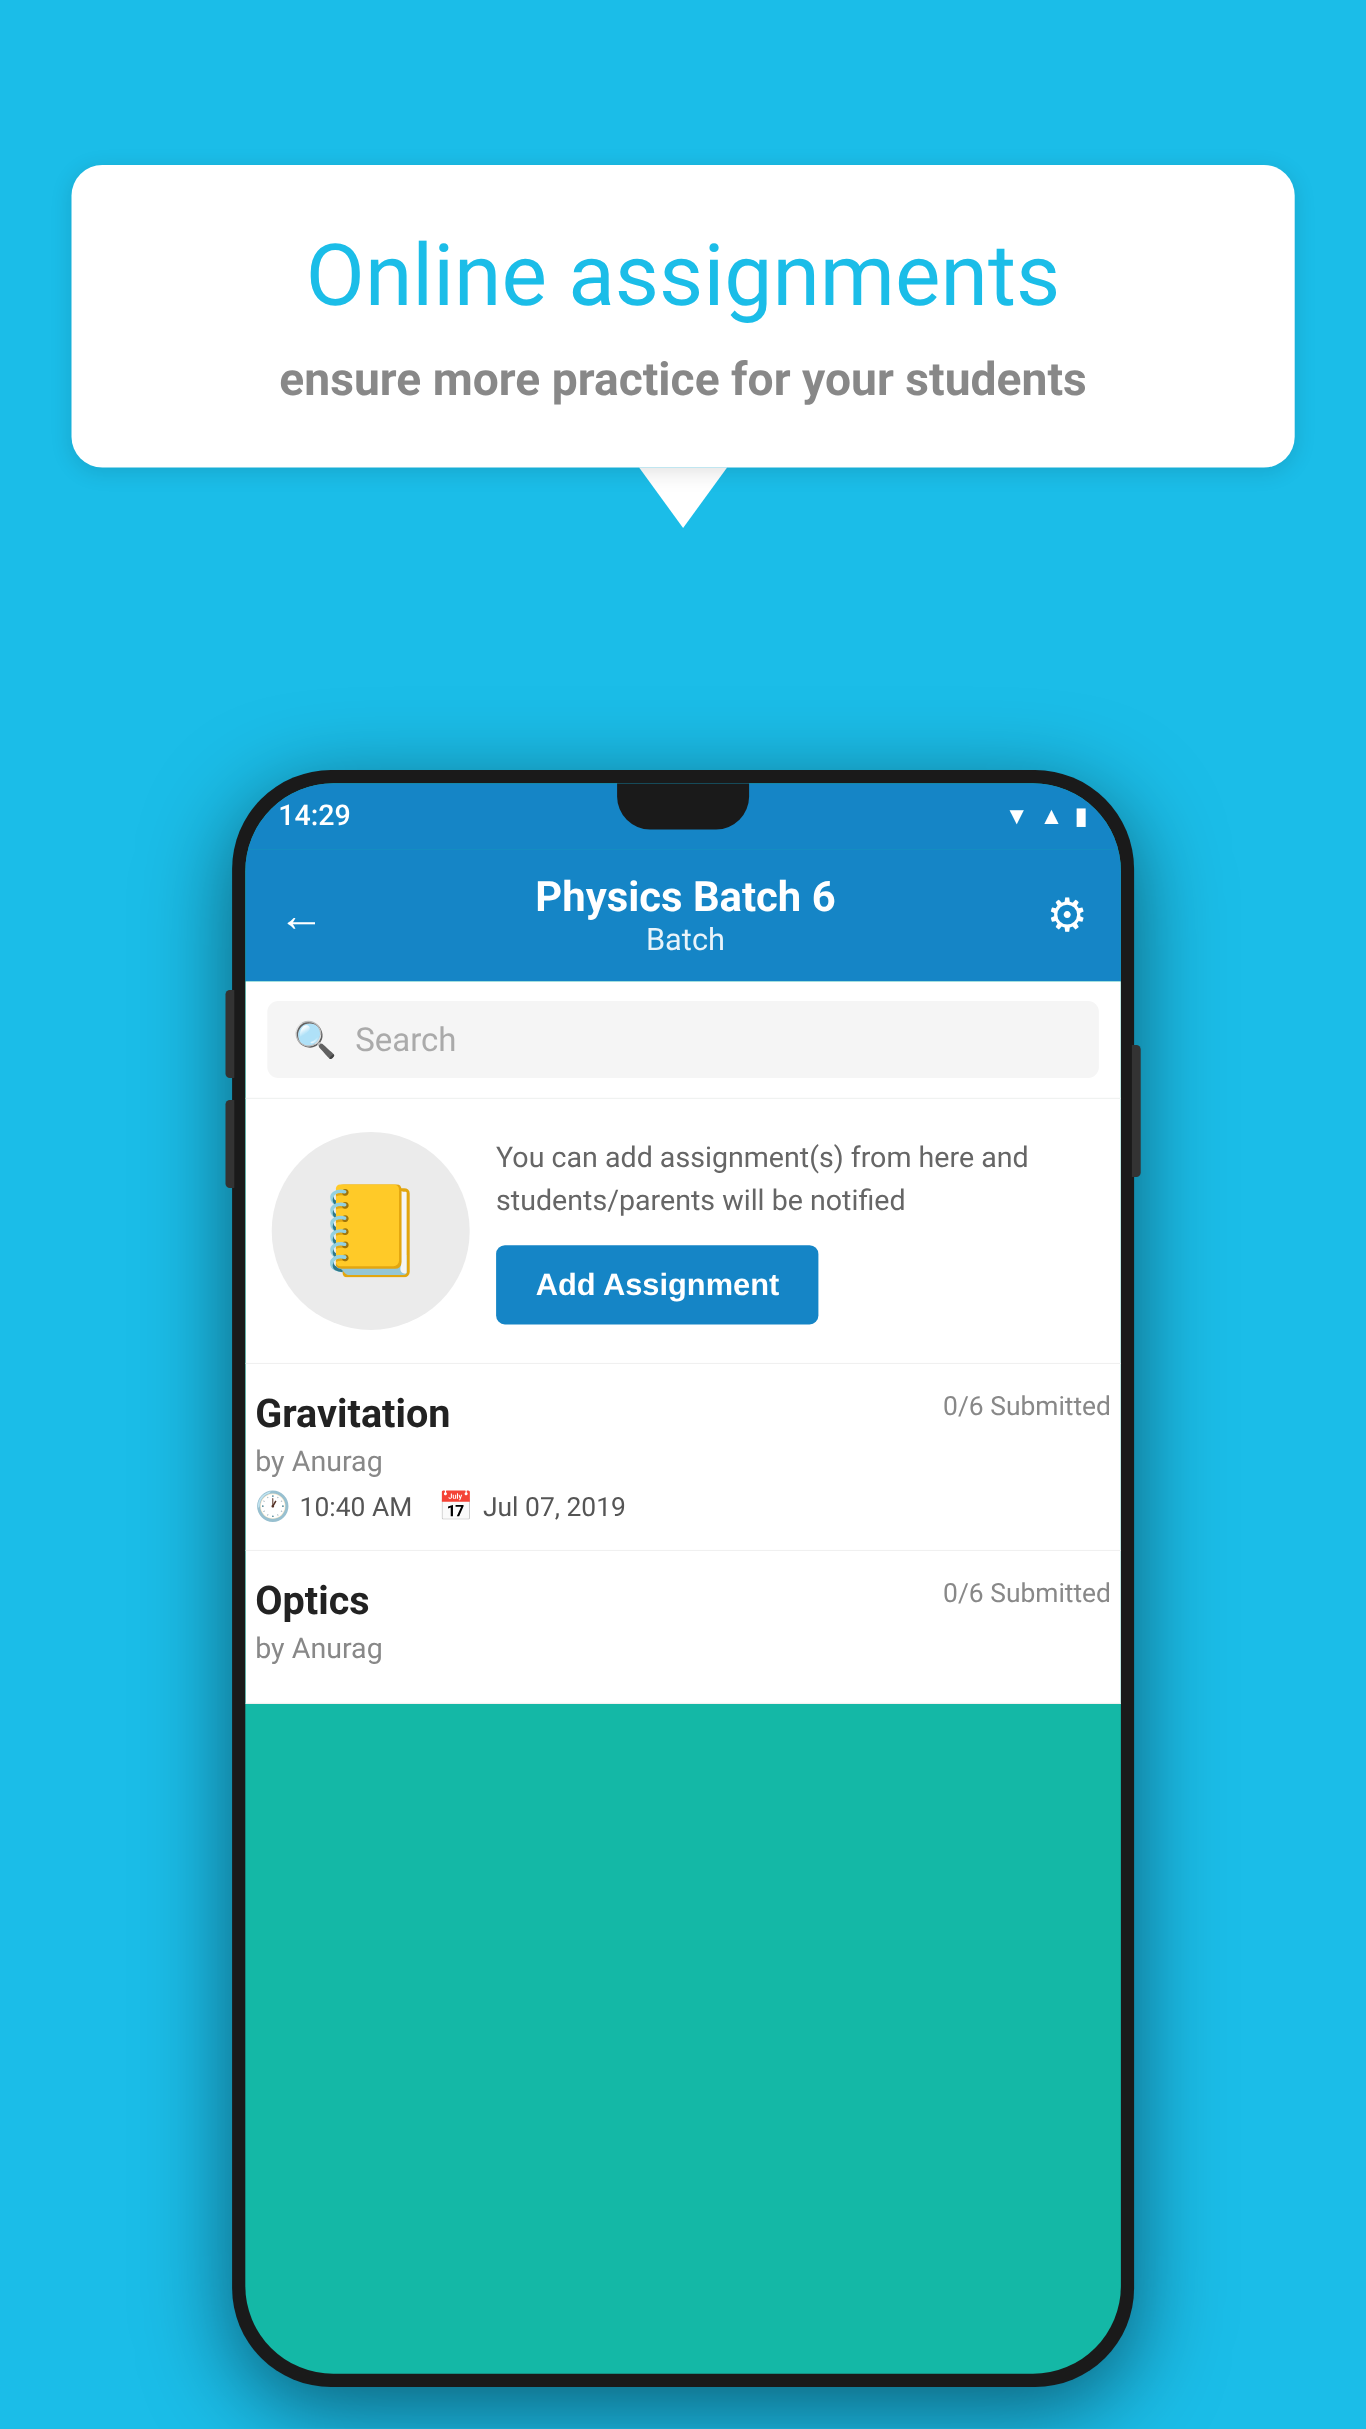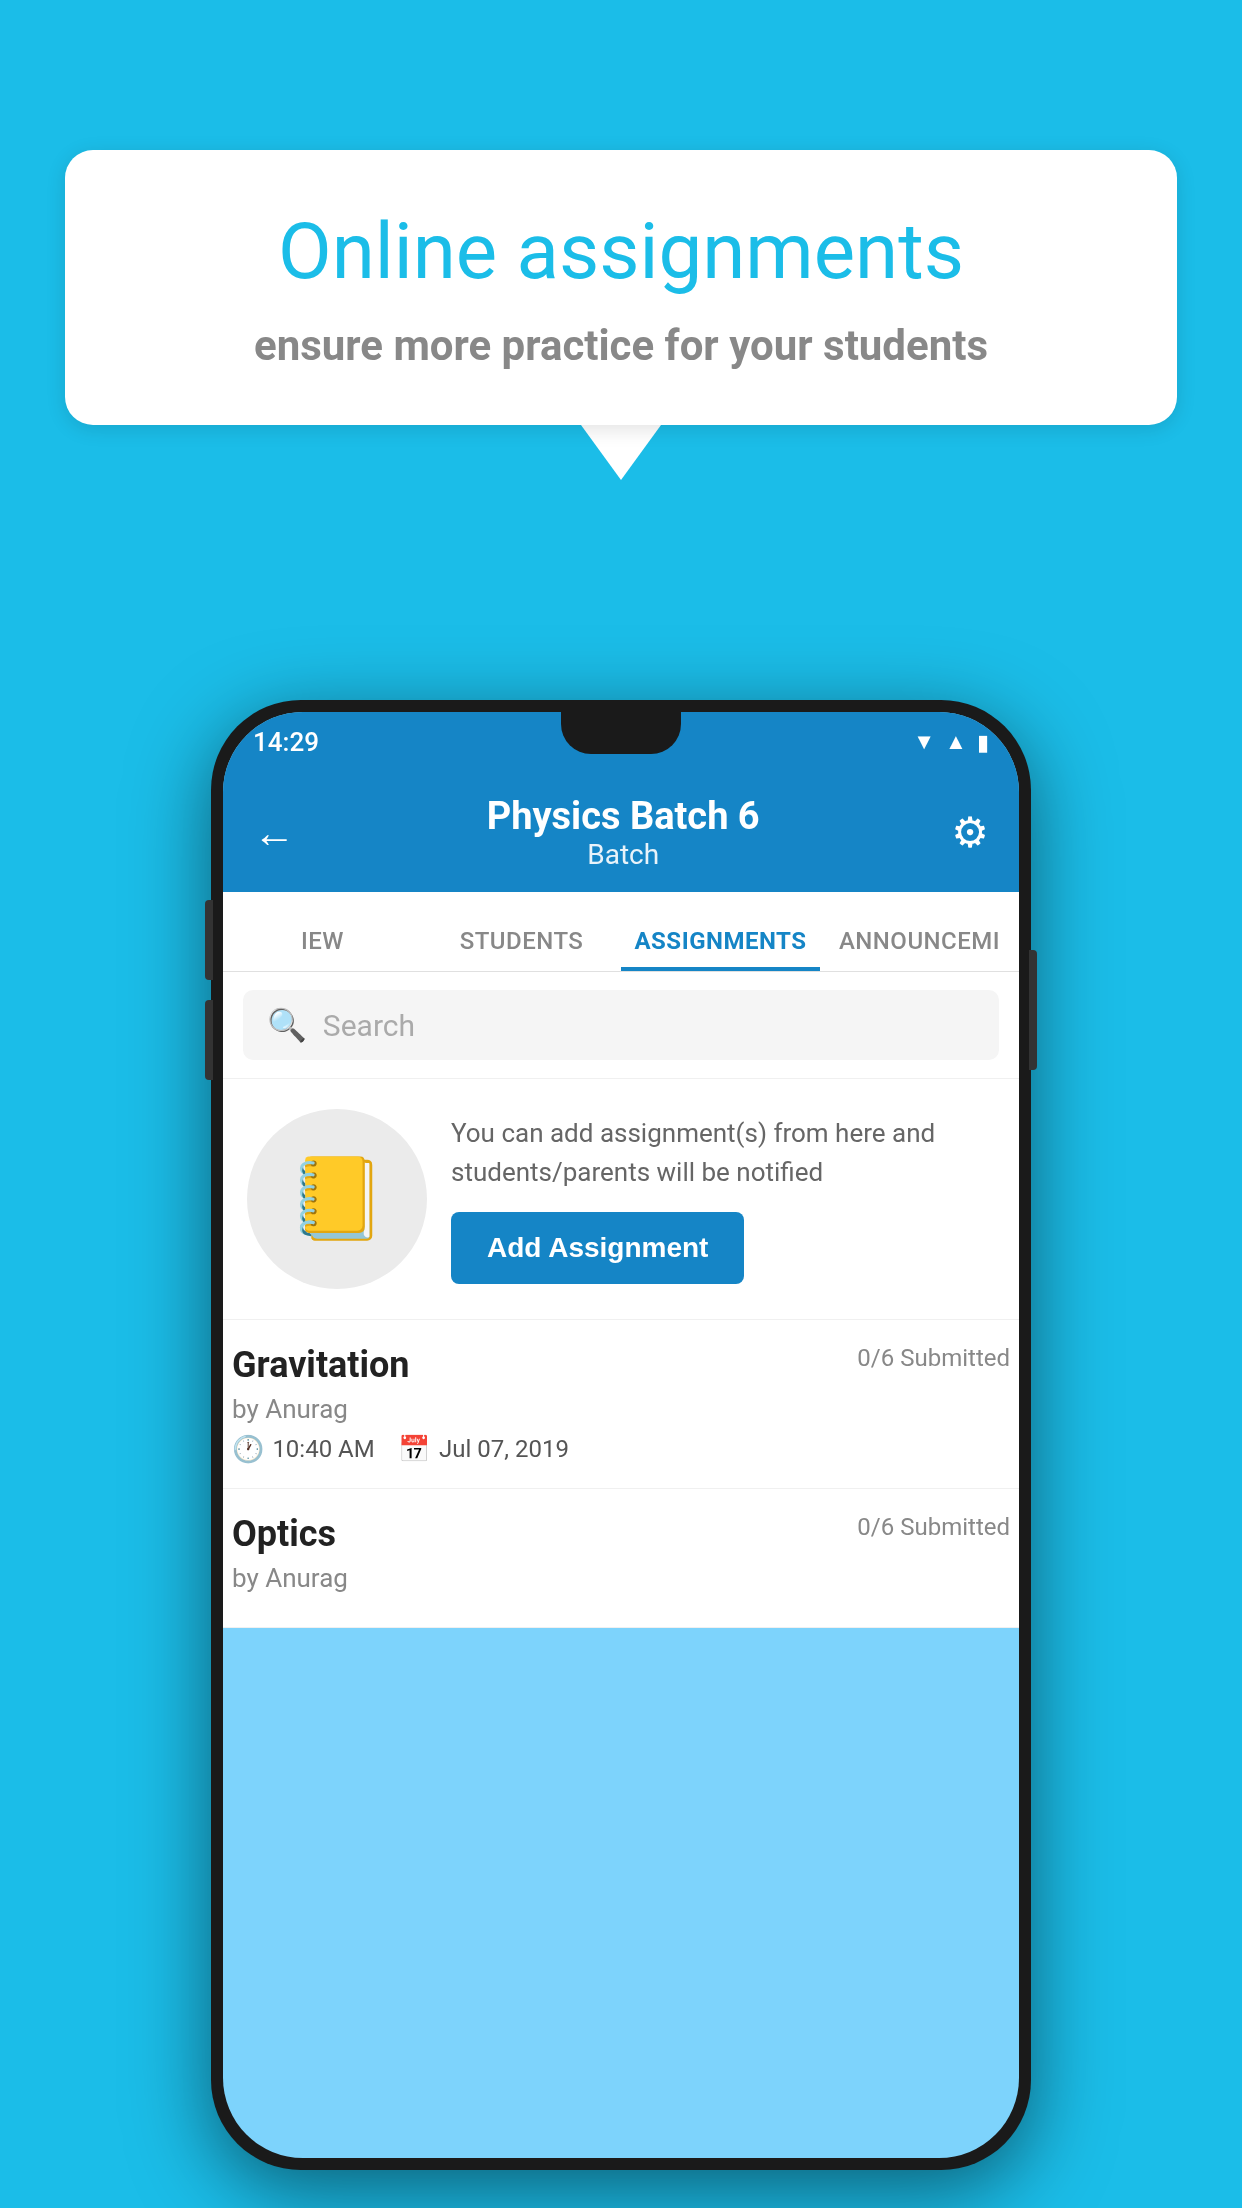--- a/index.html
+++ b/index.html
@@ -61,21 +61,21 @@
       width: 820px;
       height: 1470px;
       background: #1a1a1a;
       border-radius: 90px;
       box-shadow: 0 20px 80px rgba(0,0,0,0.5);
       padding: 12px;
     }
     .phone-inner {
       width: 100%;
       height: 100%;
-      background: #7dd3fc;
+      background: #14b8a6;
       border-radius: 80px;
       overflow: hidden;
       position: relative;
     }
 
     
     .status-bar {
       background: #1585C6;
       height: 60px;
       display: flex;
@@ -366,26 +366,20 @@
       <span class="header-back">←</span>
       <div class="header-center">
         <div class="header-title">Physics Batch 6</div>
         <div class="header-subtitle">Batch</div>
       </div>
       <span class="header-gear">⚙</span>
     </div>
 
     <div class="phone-content">
 
-      <div class="tab-bar">
-        <div class="tab-item">IEW</div>
-        <div class="tab-item">STUDENTS</div>
-        <div class="tab-item active">ASSIGNMENTS</div>
-        <div class="tab-item">ANNOUNCEMI</div>
-      </div>
 
       <div class="search-bar">
         <div class="search-input-container">
           <span class="search-icon">🔍</span>
           <span class="search-placeholder">Search</span>
         </div>
       </div>
 
       <div class="assignment-promo">
         <div class="promo-icon-circle">

